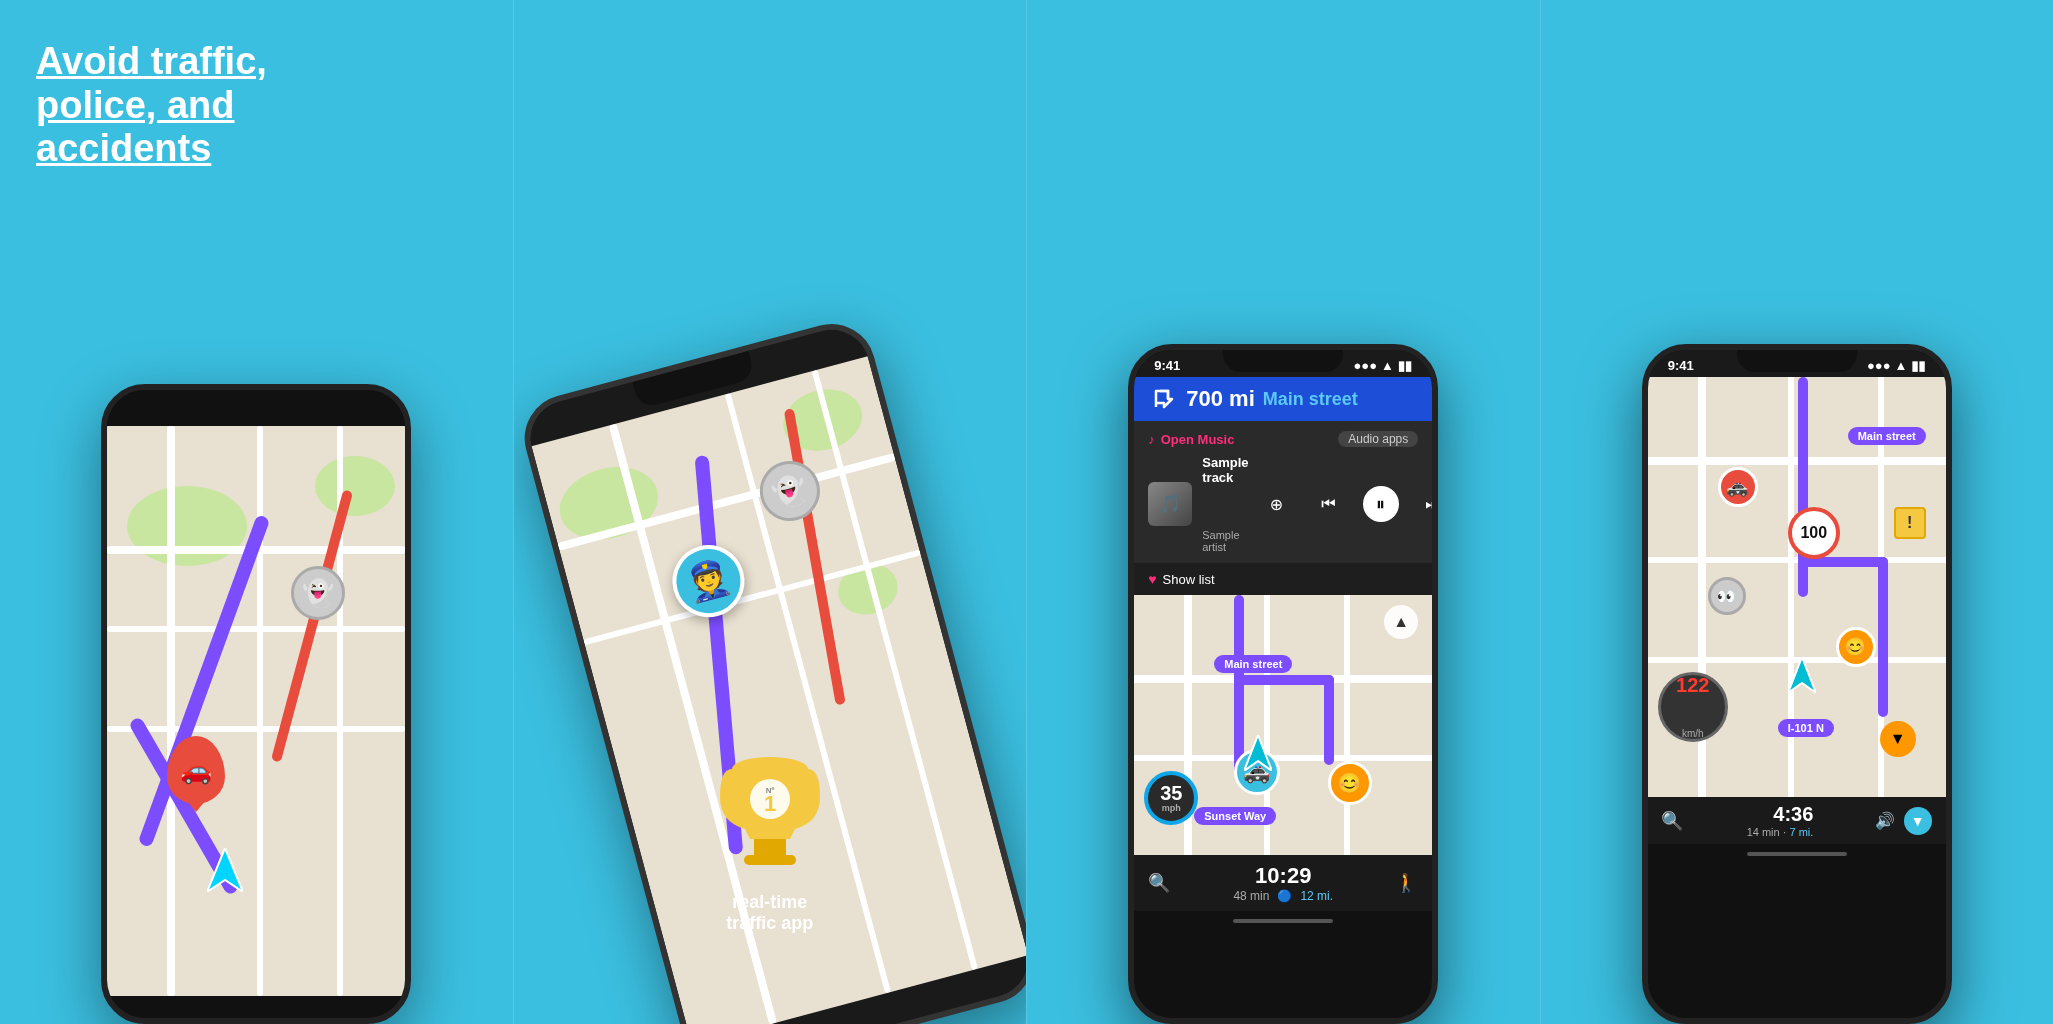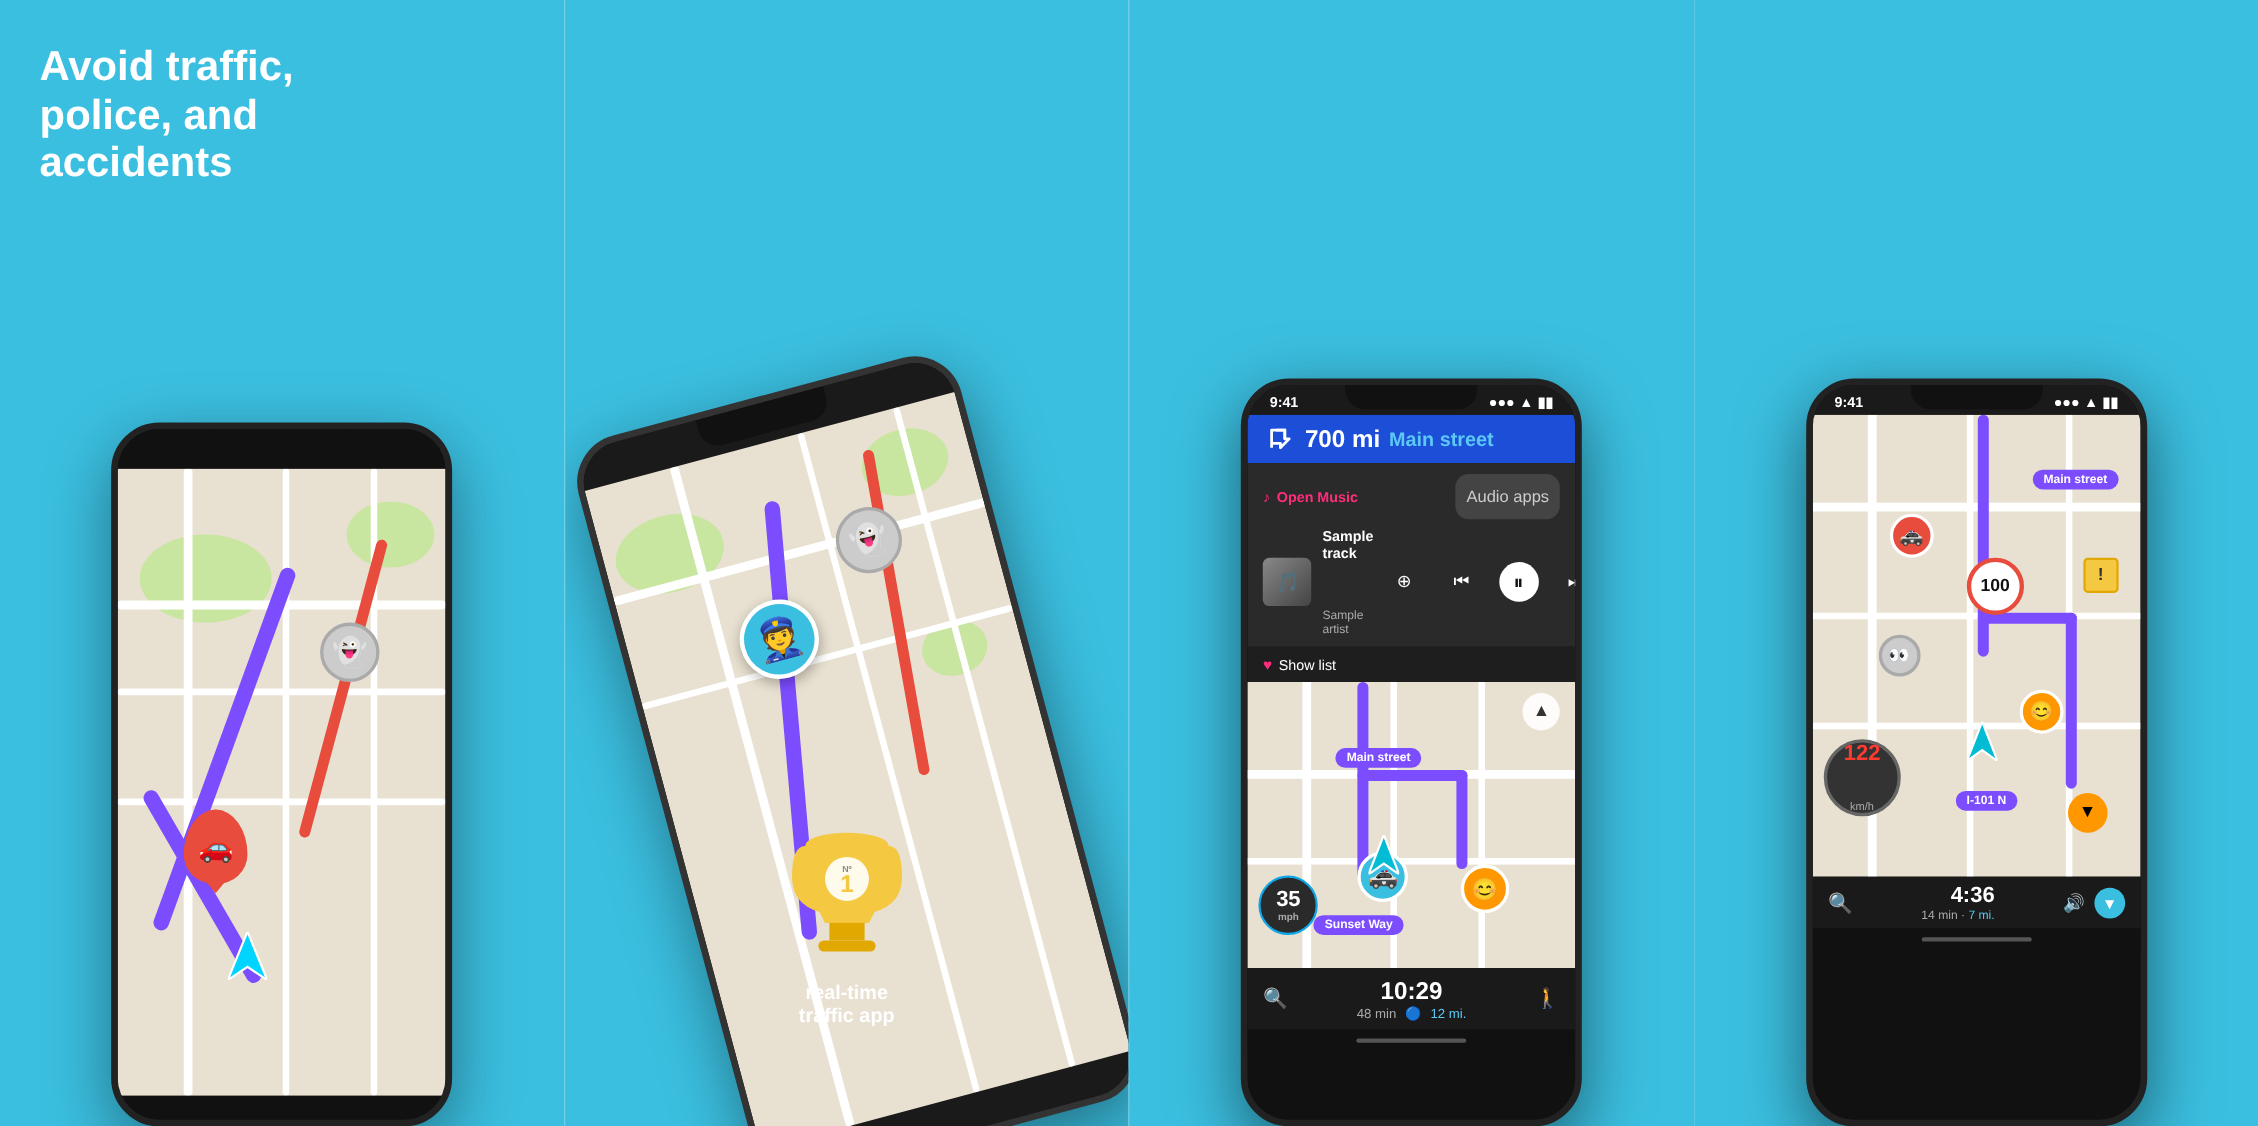--- a/index.html
+++ b/index.html
@@ -30,20 +30,21 @@
 
     
     .headline {
       color: #fff;
       font-weight: 800;
       font-size: 38px;
       line-height: 1.15;
       padding: 40px 36px 20px 36px;
       align-self: flex-start;
       z-index: 10;
+      text-decoration: underline;
     }
 
     
     .phone-wrap {
       position: absolute;
       bottom: 0;
       display: flex;
       align-items: flex-end;
       justify-content: center;
       width: 100%;
@@ -193,22 +194,22 @@
       align-items: center;
       gap: 6px;
       font-size: 13px;
       font-weight: 600;
       color: #ff2d7c;
     }
 
     .audio-apps-btn {
       background: #444;
       border-radius: 12px;
-      padding: 12px 10px;
-      font-size: 15px;
+      padding: 1px 10px;
+      font-size: 12px;
       color: #ccc;
     }
 
     .music-track-row {
       display: flex;
       align-items: center;
       gap: 10px;
     }
 
     .music-thumb {
@@ -278,21 +279,21 @@
 
     
     .speed-badge {
       position: absolute;
       bottom: 60px;
       left: 14px;
       width: 54px;
       height: 54px;
       border-radius: 50%;
       background: #2a2a2a;
-      border: 2px solid #0ea5e9;
+      border: 4px solid #0ea5e9;
       display: flex;
       flex-direction: column;
       align-items: center;
       justify-content: center;
       color: #fff;
       font-size: 11px;
       font-weight: 700;
       z-index: 20;
     }
 

